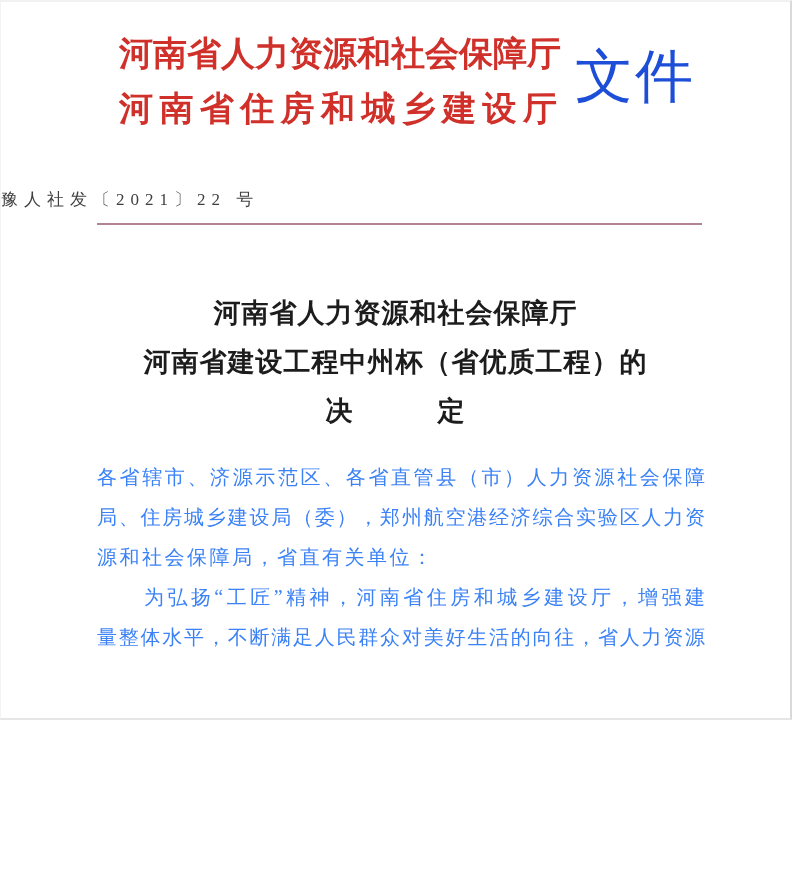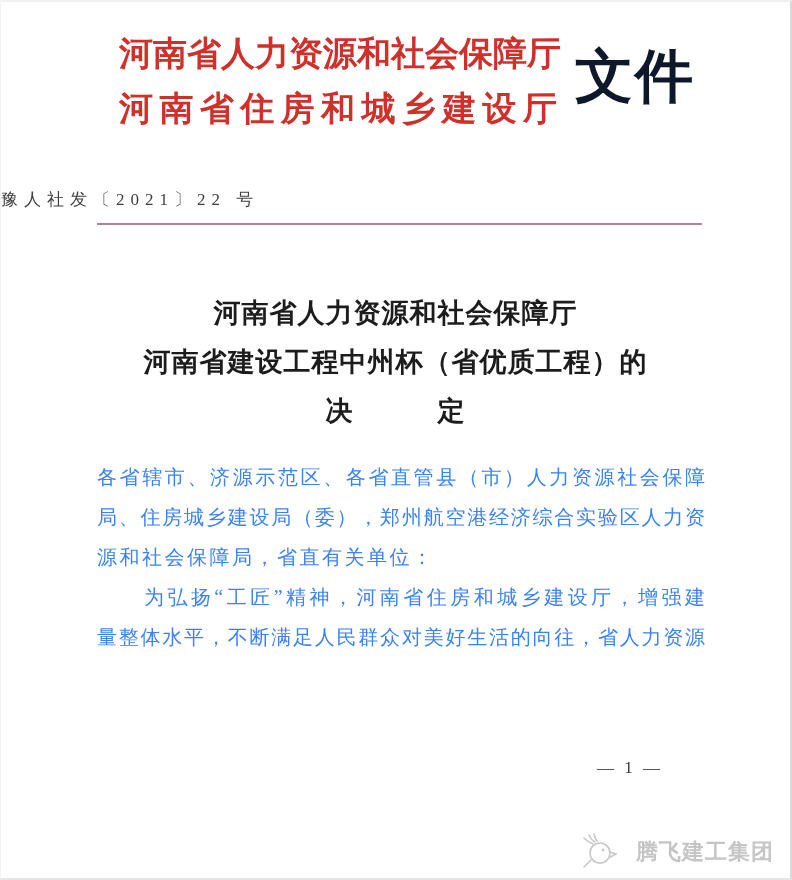--- a/index.html
+++ b/index.html
@@ -5,21 +5,21 @@
   * { margin: 0; padding: 0; box-sizing: border-box; }
 
   html, body {
     background: #ffffff;
     font-family: "Liberation Serif", "DejaVu Serif", serif;
   }
 
   .page {
     position: relative;
     width: 792px;
-    height: 880px;
+    height: 720px;
     background: #ffffff;
     border-top: 2px solid #f1f1f1;
     border-left: 1px solid #f3f3f3;
     border-right: 2px solid #d9d9d9;
     border-bottom: 2px solid #e6e6e6;
     overflow: hidden;
   }
 
   
   .letterhead {
@@ -35,22 +35,22 @@
     font-weight: 700;
     font-size: 34px;
     line-height: 55px;
     text-align: justify;
     text-align-last: justify;
     white-space: nowrap;
     letter-spacing: 0;
   }
   .org-line.spread {  }
   .doc-word {
-    color: #0f172a;
-    font-weight: 700;
+    color: #1d4ed8;
+    font-weight: 400;
     font-size: 58px;
     line-height: 58px;
     margin: 22px 16px 0 18px;
     letter-spacing: 2px;
   }
 
   
   .doc-number {
     margin-top: 52px;
     text-align: left;

